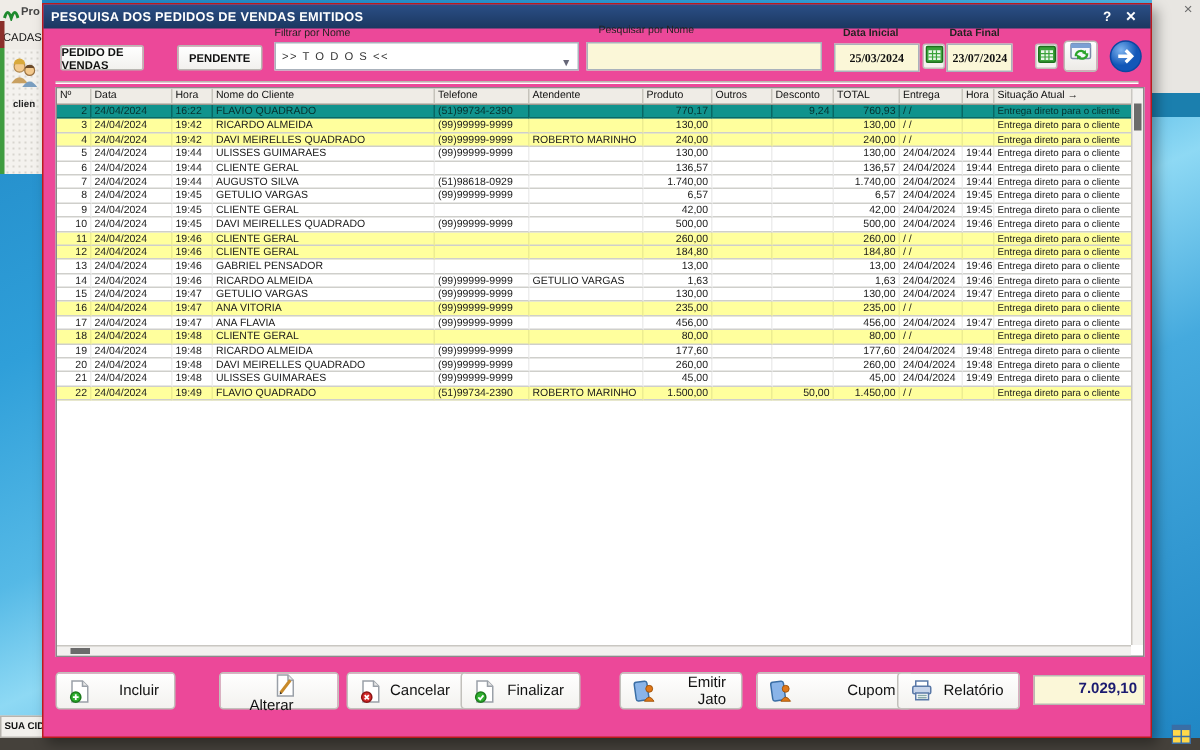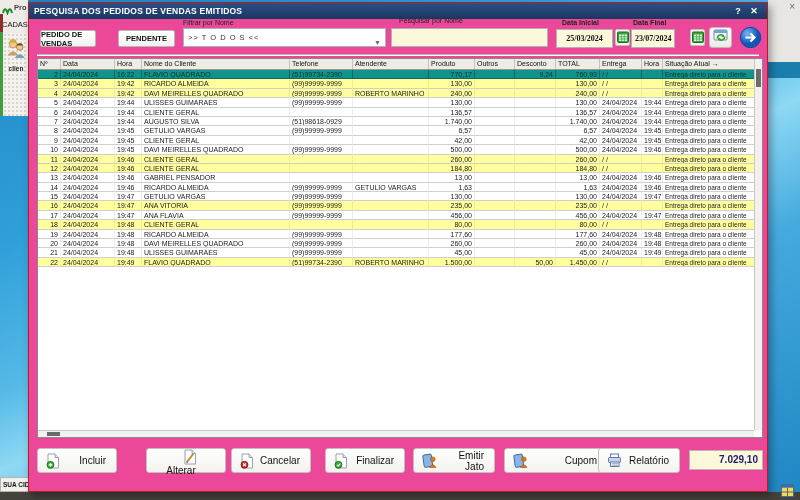--- a/index.html
+++ b/index.html
@@ -570,21 +570,21 @@
       <span class="ico">
         <svg width="14" height="16" viewBox="0 0 14 16">
             <path d="M2 1 h7 l3.5 3.5 V15 H2 z" fill="#fff" stroke="#9aa0a8"></path>
             <path d="M9 1 v3.5 h3.5" fill="#e8e8e8" stroke="#9aa0a8"></path>
             <circle cx="4.5" cy="11.8" r="3.4" fill="#d42a2a" stroke="#8e1414"></circle>
             <path d="M3.1 10.4 l2.8 2.8 M5.9 10.4 l-2.8 2.8" stroke="#fff" stroke-width="1.2"></path>
           </svg>
       </span>
       <span class="lab">Cancelar</span>
     </div>
-    <div class="action" style="left:296px;width:80px;">
+    <div class="action" style="left:278px;width:80px;">
       <span class="ico">
         <svg width="14" height="16" viewBox="0 0 14 16">
             <path d="M2 1 h7 l3.5 3.5 V15 H2 z" fill="#fff" stroke="#9aa0a8"></path>
             <path d="M9 1 v3.5 h3.5" fill="#e8e8e8" stroke="#9aa0a8"></path>
             <circle cx="4.5" cy="11.8" r="3.4" fill="#2eaf2e" stroke="#1c7a1c"></circle>
             <path d="M2.9 11.9 l1.2 1.3 2.2 -2.6" stroke="#fff" stroke-width="1.2" fill="none"></path>
           </svg>
       </span>
       <span class="lab">Finalizar</span>
     </div>

